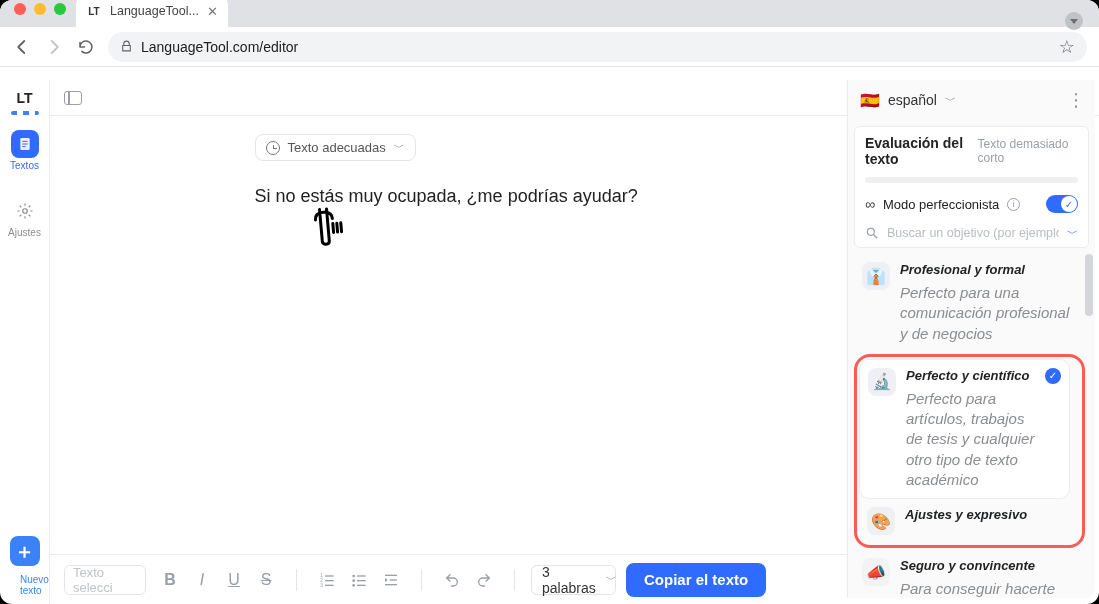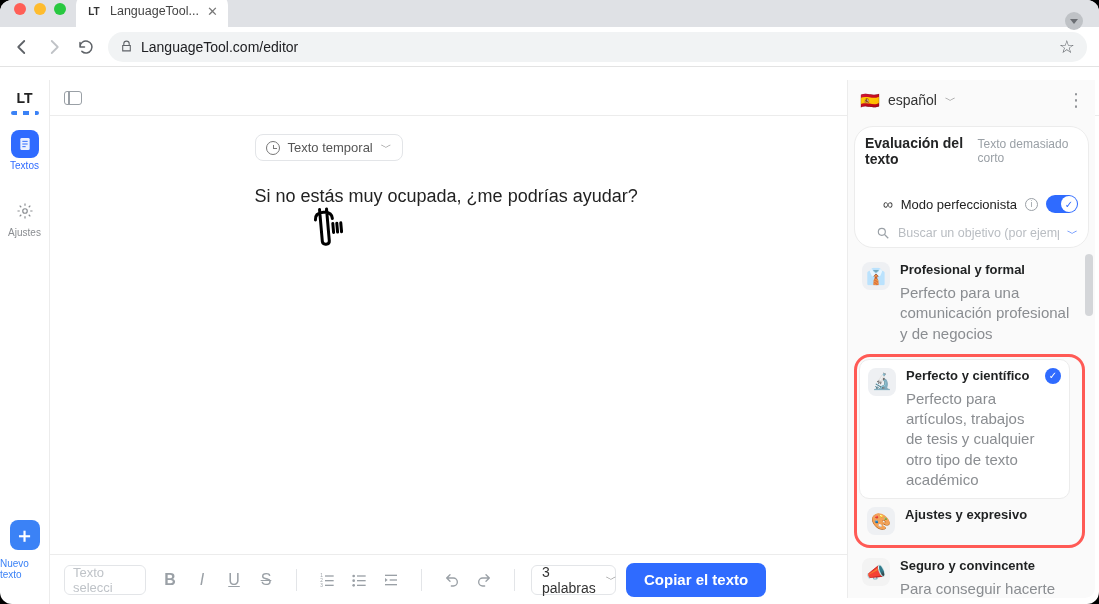--- a/index.html
+++ b/index.html
@@ -96,21 +96,21 @@
     display:flex;align-items:center;justify-content:center;font-size:15px;
   }
   .sidelabel{font-size:10px;color:#2f6bff;}
   .sidelabel.grey{color:#8a8d91;}
   .leftbar .spacer{flex:1;}
   .newtext{
     width:30px;height:30px;border-radius:8px;background:#3b82f6;color:#fff;
     margin-bottom:4px;display:flex;align-items:center;justify-content:center;
     font-size:20px;font-weight:700;
   }
-  .newtext-label{font-size:10px;color:#3b82f6;margin-bottom:24px;}
+  .newtext-label{font-size:10px;color:#3b82f6;margin-bottom:8px;padding-left:20px;}
   
   .center{
     flex:1; position:relative; display:flex; flex-direction:column;
   }
   .center-top{
     height:36px;border-bottom:1px solid #ececec;
     display:flex;align-items:center;justify-content:space-between;
     padding:0 14px;color:#8a8d91;
   }
   .panel-icon{width:18px;height:14px;border:1.5px solid #9aa0a6;border-radius:3px;position:relative;}
@@ -167,23 +167,23 @@
     background:#fafafa;border-left:1px solid #ececec;border-radius:0 0 10px 0;
     display:flex;flex-direction:column;
   }
   .rp-head{
     height:40px;display:flex;align-items:center;padding:0 12px;gap:8px;color:#444;
   }
   .flag{font-size:16px;}
   .langname{font-size:14px;color:#333;}
   .dots{margin-left:auto;color:#8a8d91;font-size:18px;letter-spacing:-2px;}
   .rp-card{
-    margin:6px 6px 0 6px;background:#fff;border:1px solid #ececec;border-radius:19px;
+    margin:6px 6px 0 6px;background:#fff;border:1px solid #ececec;border-radius:6px;
     padding:8px 10px 6px 10px;
-    display:flex;flex-direction:column;gap:4px;align-items:flex-end;
+    display:flex;flex-direction:column;gap:4px;
   }
   .rp-eval{display:flex;align-items:baseline;justify-content:space-between;}
   .rp-eval .t{font-weight:700;font-size:14px;color:#232425;}
   .rp-eval .s{font-size:12px;color:#9aa0a6;}
   .rp-bar{height:6px;background:#f0f0f0;border-radius:3px;margin-top:6px;}
   .rp-mode{
     margin-top:8px;display:flex;align-items:center;gap:8px;font-size:13px;color:#222;
   }
   .rp-mode .infinity{font-size:14px;color:#444;}
   .rp-mode .info{width:13px;height:13px;border:1.2px solid #9aa0a6;border-radius:50%;font-size:9px;display:flex;align-items:center;justify-content:center;color:#9aa0a6;}
@@ -214,21 +214,21 @@
     top:0;height:62px;
   }
   .goal{
     display:flex;gap:10px;padding:8px 8px;border-radius:10px;align-items:flex-start;
     margin-right:10px;
   }
   .goal .gicon{
     width:28px;height:28px;border-radius:8px;background:#eef0f3;flex:0 0 28px;
     display:flex;align-items:center;justify-content:center;font-size:16px;
   }
-  .goal .gtexts{flex:1;}
+  .goal .gtexts{flex:1;font-style:italic;}
   .goal .gtitle{font-weight:700;font-size:13px;color:#1f2122;}
   .goal .gdesc{font-size:15px;color:#8a8d91;line-height:1.35;margin-top:6px;}
   .goal .gcheck{width:16px;height:16px;border-radius:50%;background:#2f6bff;color:#fff;font-size:10px;display:flex;align-items:center;justify-content:center;flex:0 0 16px;}
   .highlight-box{
     border:3px solid #ff5a55;border-radius:16px;
     padding:2px 2px; margin:2px 8px 2px 0;
   }
   
   svg{display:block;}
 </style>
@@ -309,21 +309,21 @@
 
     <div class="center">
       <div class="center-top">
         <div class="panel-icon left"></div>
         <div class="panel-icon right"></div>
       </div>
       <div class="doc-area">
         <div class="doc-inner">
           <div class="doc-title-pill">
             <span class="clock"></span>
-            <span>Texto temporal</span>
+            <span>Texto adecuadas</span>
             <span class="chev">﹀</span>
           </div>
           <div class="doc-text">Si no estás muy ocupada, ¿me podrías ayudar?</div>
         </div>
         <div class="cursor">
           <svg width="34" height="40" viewBox="0 0 34 40">
             <path d="M11 3 L11 30 M18 3 L18 30 M6 13 Q6 6 14.5 6 Q23 6 23 13 M11 30 L11 35 Q11 38 14.5 38 Q18 38 18 35 L18 30" fill="none" stroke="#000" stroke-width="3" stroke-linecap="round"></path>
             <line x1="23" y1="18" x2="23" y2="27" stroke="#000" stroke-width="3" stroke-linecap="round"></line>
             <line x1="27" y1="18" x2="27" y2="27" stroke="#000" stroke-width="3" stroke-linecap="round"></line>
             <line x1="31" y1="18" x2="31" y2="27" stroke="#000" stroke-width="3" stroke-linecap="round"></line>

